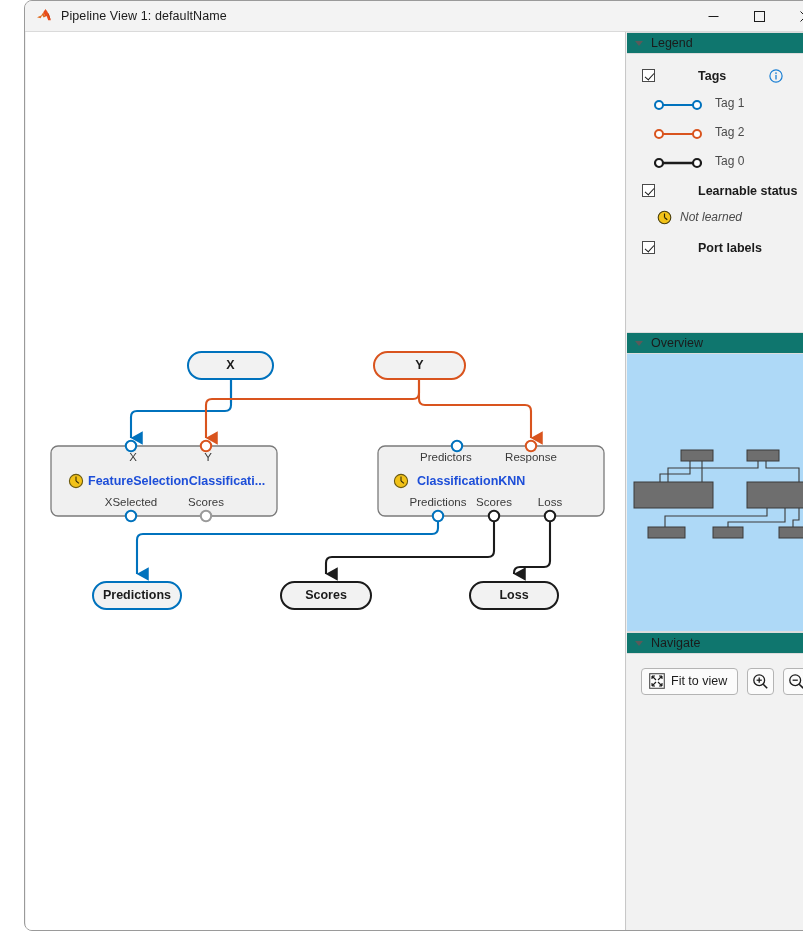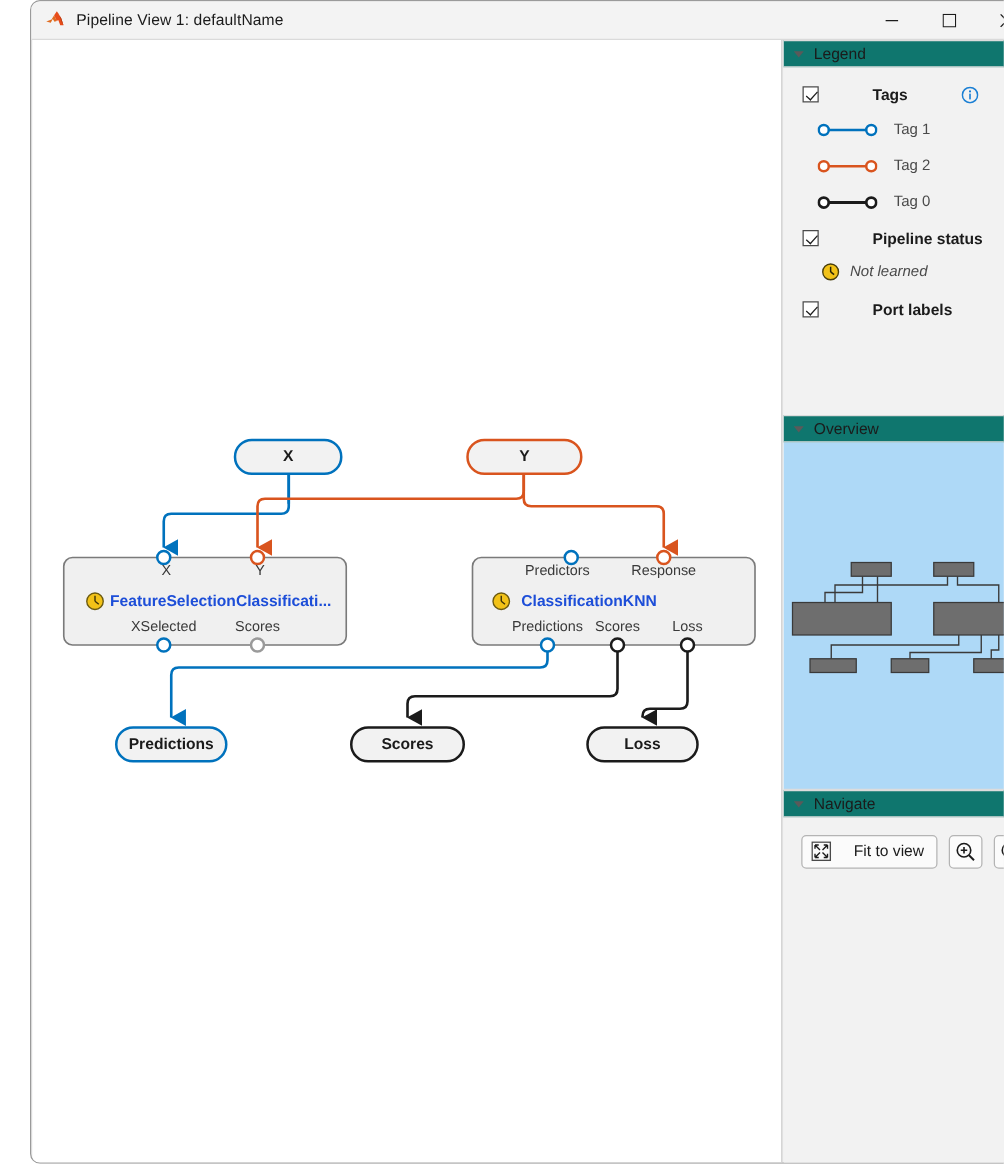--- a/index.html
+++ b/index.html
@@ -157,21 +157,21 @@
     padding-left: 14px;
     gap: 9px;
   }
   #btn-fit {
     height: 27px;
     border: 1px solid #b4b4b4;
     border-radius: 4px;
     background: #fbfbfb;
     display: flex; align-items: center;
     padding: 0 10px 0 7px;
-    gap: 18px;
+    gap: 6px;
     font-size: 12.5px;
     color: #1b1b1b;
   }
   .zbtn {
     width: 27px; height: 27px;
     border: 1px solid #b4b4b4;
     border-radius: 4px;
     background: #fbfbfb;
     display: flex; align-items: center; justify-content: center;
   }
@@ -368,21 +368,21 @@
             <line x1="6" y1="6" x2="42" y2="6" stroke="#1b1b1b" stroke-width="2.3"></line>
             <circle cx="5" cy="6" r="4" fill="#fff" stroke="#1b1b1b" stroke-width="2.2"></circle>
             <circle cx="43" cy="6" r="4" fill="#fff" stroke="#1b1b1b" stroke-width="2.2"></circle>
           </svg>
         </span>
         <span class="tagtext">Tag 0</span>
       </div>
 
       <div class="chkrow" style="margin-top:3px;">
         <span class="chkbox"></span>
-        <span class="chklabel">Pipeline status</span>
+        <span class="chklabel">Learnable status</span>
       </div>
 
       <div class="statusrow">
         <span style="display:flex;">
           <svg width="15" height="15" viewBox="0 0 15 15">
             <circle cx="7.5" cy="7.5" r="6.3" fill="#f2c218" stroke="#4a3f0c" stroke-width="1.1"></circle>
             <line x1="7.5" y1="7.5" x2="7.5" y2="3.4" stroke="#2a2406" stroke-width="1.15"></line>
             <line x1="7.5" y1="7.5" x2="10.3" y2="9.7" stroke="#2a2406" stroke-width="1.15"></line>
           </svg>
         </span>

